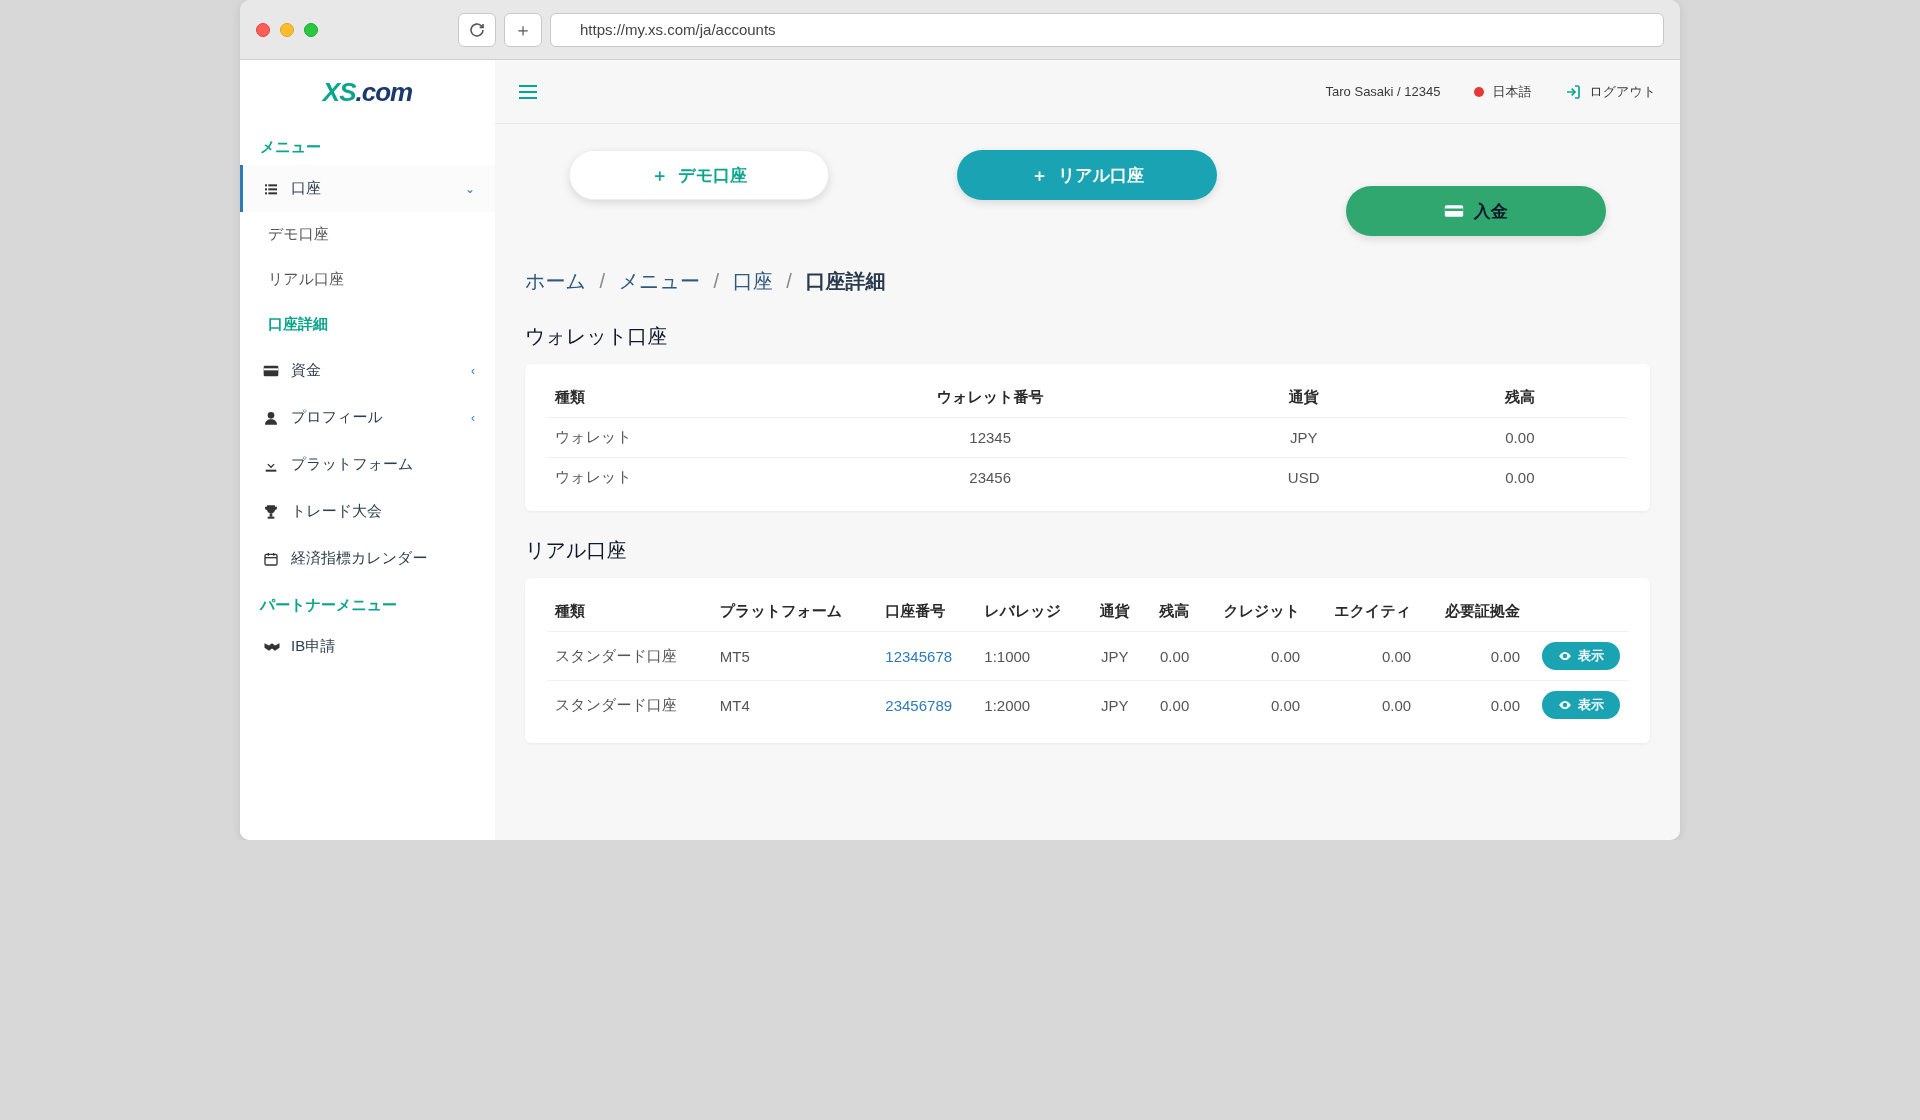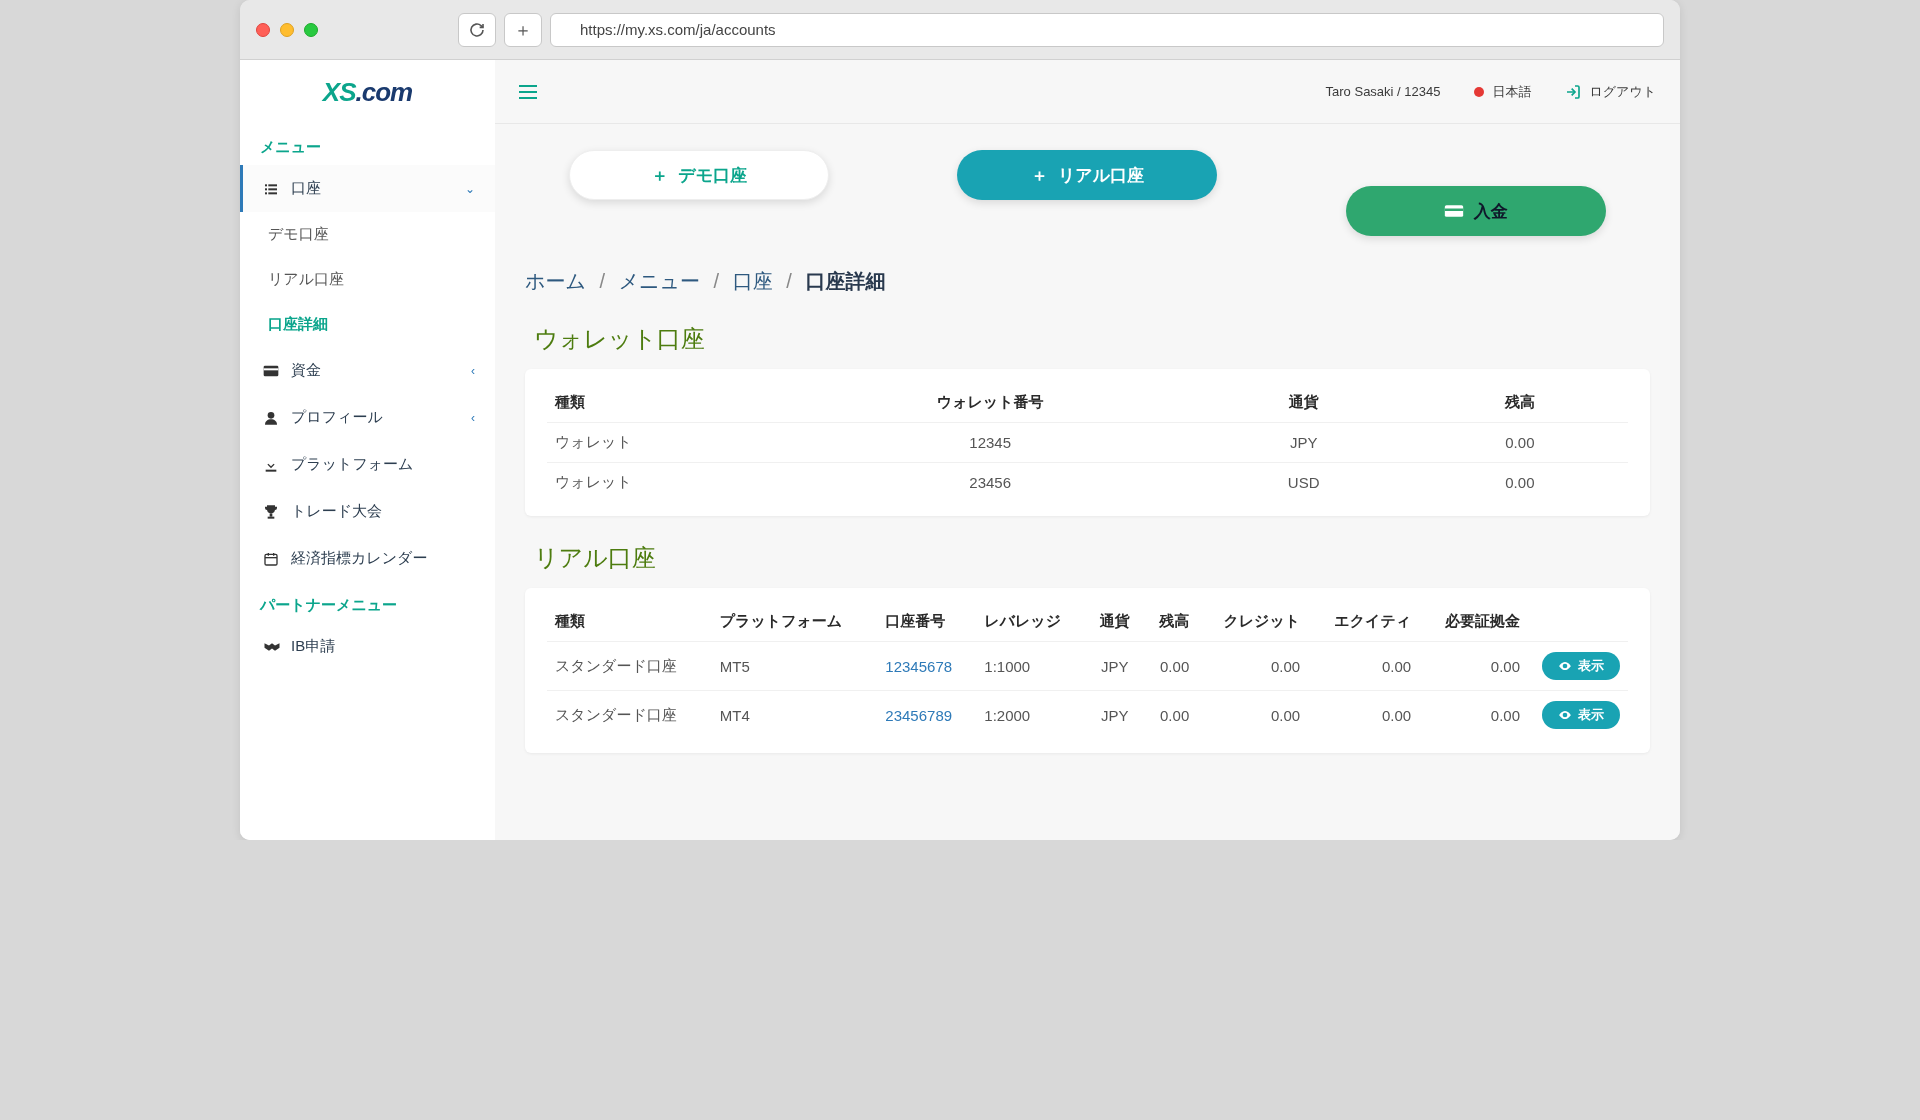--- a/index.html
+++ b/index.html
@@ -134,21 +134,21 @@
       font-weight: 600;
       cursor: pointer;
       box-shadow: 0 3px 8px rgba(0,0,0,0.12);
     }
     .cta-demo { background: #fff; color: #0ba58c; border: 1px solid #eee; }
     .cta-real { background: #19a3b3; color: #fff; }
     .cta-deposit { background: #2fa76f; color: #0f172a; margin-top: 36px; }
     .breadcrumb { font-size: 20px; color: #2e597f; margin-bottom: 28px; }
     .breadcrumb .sep { color: #888; margin: 0 8px; }
     .breadcrumb .current { font-weight: 700; color: #29394e; }
-    .section-title { font-size: 24px; color: #4d7c0f; margin-bottom: 14px; margin-left: 9px; }
+    .section-title { font-size: 20px; color: #0f172a; margin-bottom: 14px; }
     .card {
       background: #fff;
       border-radius: 6px;
       box-shadow: 0 1px 3px rgba(0,0,0,0.06);
       padding: 14px 22px;
       margin-bottom: 26px;
     }
     table { width: 100%; border-collapse: collapse; }
     th { text-align: left; font-weight: 700; color: #2a2a2a; padding: 10px 8px; font-size: 15px; margin-left: 15px; }
     td { padding: 10px 8px; color: #555; font-size: 15px; border-top: 1px solid #f0f0f0; }

